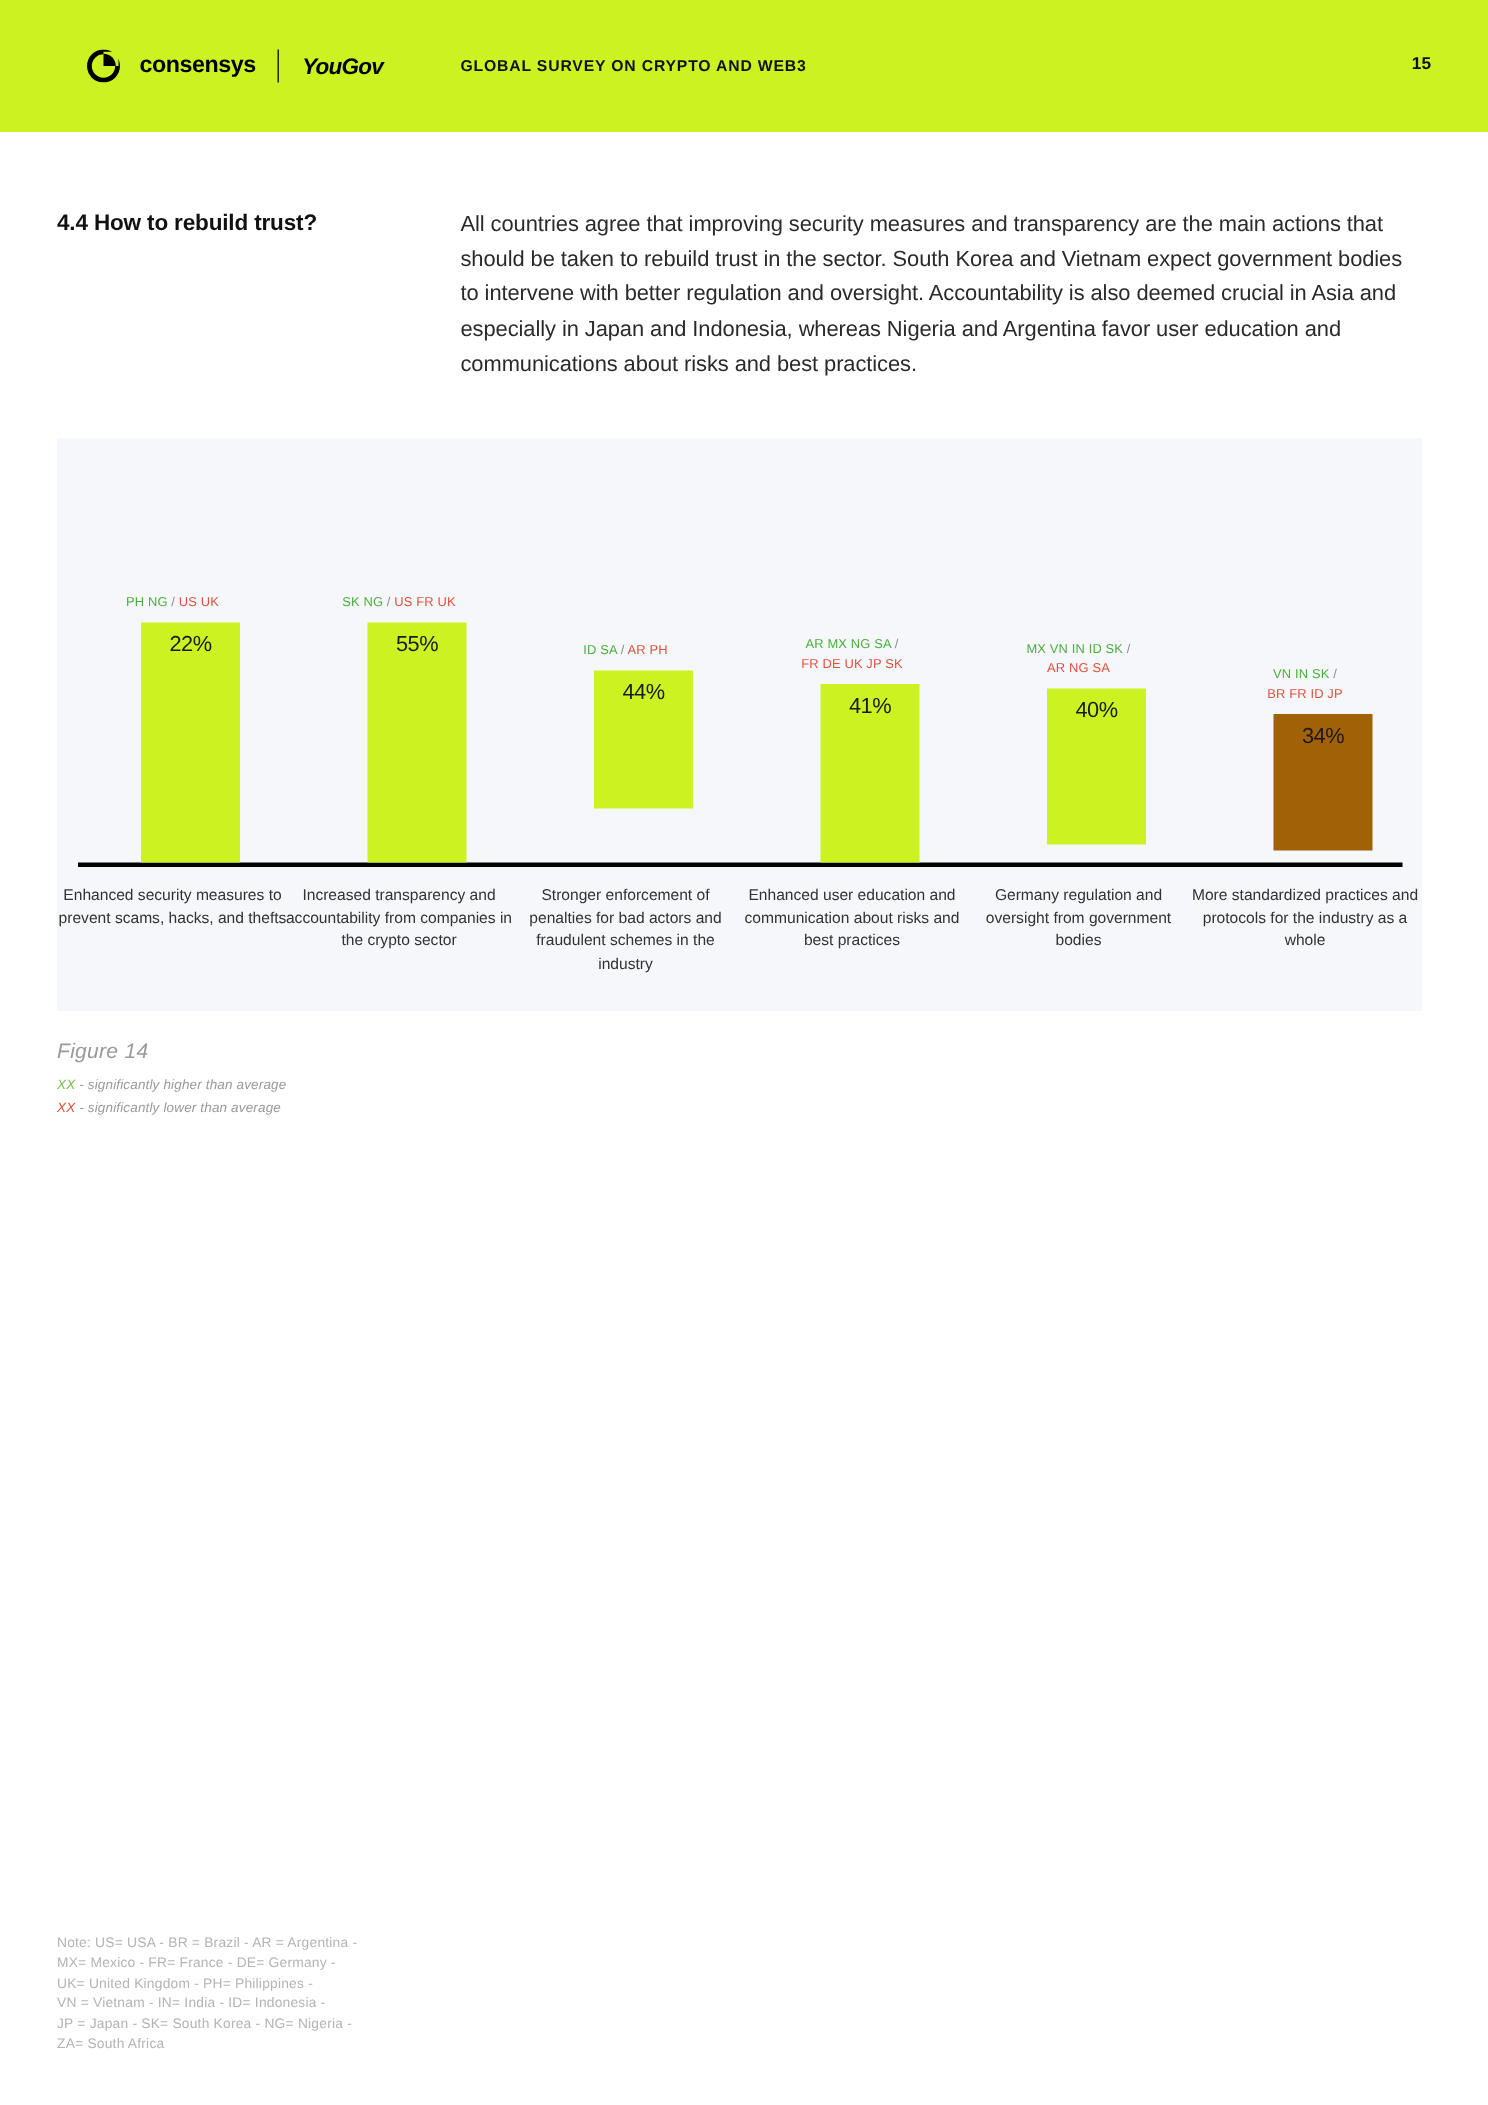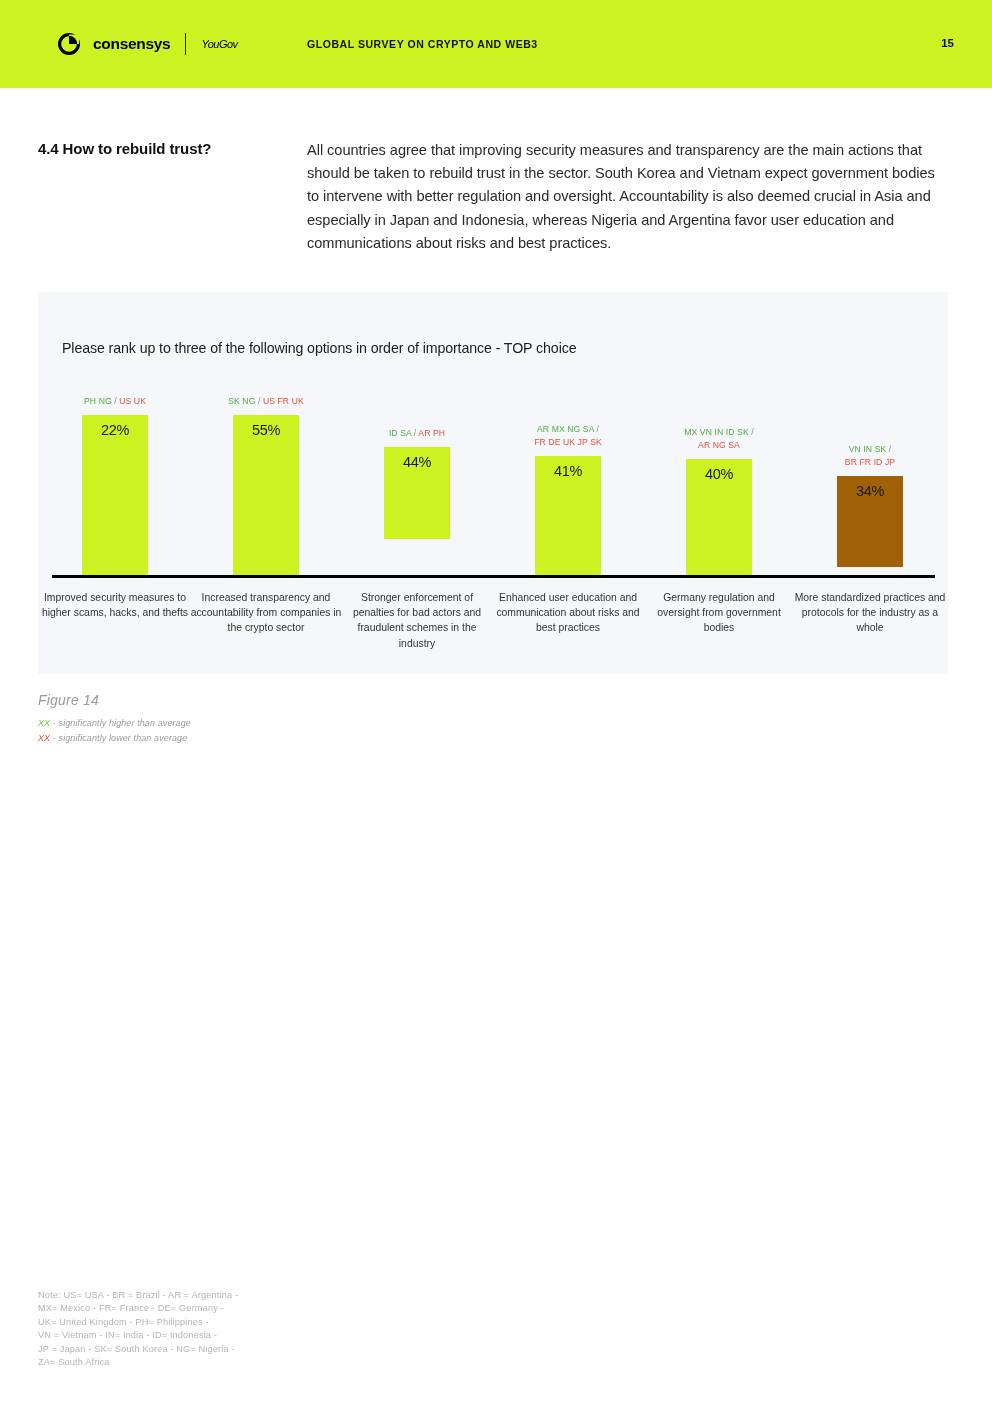--- a/index.html
+++ b/index.html
@@ -18,21 +18,21 @@
   }
   .brand { position:absolute; left:38px; top:33px; display:flex; align-items:center; gap:13px;padding-left:20px; }
   .logo-mark { width:22px; height:22px; position:relative; }
   .logo-mark svg { display:block; }
   .brand-name {
     font-size:15.5px; font-weight:700; color:#000; letter-spacing:-0.3px;
     font-family:"Liberation Sans", sans-serif;
   }
   .brand-sep { width:1px; height:22px; background:#000; opacity:.85; margin:0 2px; }
   .yougov {
-    font-size:11px; font-weight:400; color:#000; font-style:italic;
+    font-size:15px; font-weight:700; color:#000; font-style:italic;
     letter-spacing:-0.5px; position:relative;
   }
   .header-title {
     position:absolute; left:307px; top:38px;
     font-size:10.5px; font-weight:700; letter-spacing:0.55px; color:#111;
   }
   .page-num {
     position:absolute; right:38px; top:37px;
     font-size:11.5px; font-weight:600; color:#111;
   }
@@ -58,21 +58,21 @@
   .q1 { top:25px; }
   .q2 { top:48px; }
 
   .plot { position:absolute; left:0; top:0; width:910px; height:382px; }
   .axis {
     position:absolute; left:14px; top:283px; width:883px; height:3px; background:#000;
   }
 
   .bar-group { position:absolute; bottom:99px; width:66px; }
   .bar {
-    width:66px; background:#ccf321; position:relative;
+    width:66px; background:#ccf321; position:relative;margin-left:12px;
   }
   .bar-value {
     position:absolute; top:7px; left:0; width:66px; text-align:center;
     font-size:14.5px; color:#1a1a1a; letter-spacing:-0.3px;
   }
   .codes {
     position:absolute; width:210px; left:-72px; text-align:center;
     font-size:8.6px; line-height:12.6px; letter-spacing:0.1px;
   }
   .code-hi { color:#4cae3e; }
@@ -119,30 +119,29 @@
       <span class="yougov">YouGov</span>
     </div>
     <div class="header-title">GLOBAL SURVEY ON CRYPTO AND WEB3</div>
     <div class="page-num">15</div>
   </div>
 
   <div class="sec-title">4.4 How to rebuild trust?</div>
   <div class="intro">All countries agree that improving security measures and transparency are the main actions that should be taken to rebuild trust in the sector. South Korea and Vietnam expect government bodies to intervene with better regulation and oversight. Accountability is also deemed crucial in Asia and especially in Japan and Indonesia, whereas Nigeria and Argentina favor user education and communications about risks and best practices.</div>
 
   <div class="panel">
-    <div class="q-line q2">Please rank up to three of the following options in order of importance - TOP choice</div>
 
     <div class="plot" id="plot">
       <div class="axis"></div>
     <div class="bar-group" style="left: 44px; bottom: auto; top: 0px;">
           <div class="codes" style="top: 103px;"><span class="code-hi">PH NG</span><span class="code-sl"> / </span><span class="code-lo">US UK</span></div>
           <div class="bar" style="position: absolute; top: 123px; height: 160px; background: rgb(204, 243, 33);">
             <div class="bar-value">22%</div>
           </div>
-          <div class="cat-label" style="left: -45px;">Improved security measures to higher scams, hacks, and thefts</div>
+          <div class="cat-label" style="left: -45px;">Enhanced security measures to prevent scams, hacks, and thefts</div>
         </div>
         <div class="bar-group" style="left: 195px; bottom: auto; top: 0px;">
           <div class="codes" style="top: 103px;"><span class="code-hi">SK NG</span><span class="code-sl"> / </span><span class="code-lo">US FR UK</span></div>
           <div class="bar" style="position: absolute; top: 123px; height: 160px; background: rgb(204, 243, 33);">
             <div class="bar-value">55%</div>
           </div>
           <div class="cat-label" style="left: -45px;">Increased transparency and accountability from companies in the crypto sector</div>
         </div>
         <div class="bar-group" style="left: 346px; bottom: auto; top: 0px;">
           <div class="codes" style="top: 135px;"><span class="code-hi">ID SA</span><span class="code-sl"> / </span><span class="code-lo">AR PH</span></div>
@@ -153,21 +152,21 @@
         </div>
         <div class="bar-group" style="left: 497px; bottom: auto; top: 0px;">
           <div class="codes" style="top: 131px;"><span class="code-hi">AR MX NG SA</span><span class="code-sl"> /</span><br><span class="code-lo">FR DE UK JP SK</span></div>
           <div class="bar" style="position: absolute; top: 164px; height: 119px; background: rgb(204, 243, 33);">
             <div class="bar-value">41%</div>
           </div>
           <div class="cat-label" style="left: -45px;">Enhanced user education and communication about risks and best practices</div>
         </div>
         <div class="bar-group" style="left: 648px; bottom: auto; top: 0px;">
           <div class="codes" style="top: 134px;"><span class="code-hi">MX VN IN ID SK</span><span class="code-sl"> /</span><br><span class="code-lo">AR NG SA</span></div>
-          <div class="bar" style="position: absolute; top: 167px; height: 116px; background: rgb(204, 243, 33);">
+          <div class="bar" style="position: absolute; top: 167px; height: 104px; background: rgb(204, 243, 33);">
             <div class="bar-value">40%</div>
           </div>
           <div class="cat-label" style="left: -45px;">Germany regulation and oversight from government bodies</div>
         </div>
         <div class="bar-group" style="left: 799px; bottom: auto; top: 0px;">
           <div class="codes" style="top: 151px;"><span class="code-hi">VN IN SK</span><span class="code-sl"> /</span><br><span class="code-lo">BR FR ID JP</span></div>
           <div class="bar" style="position: absolute; top: 184px; height: 91px; background: #a16207;">
             <div class="bar-value">34%</div>
           </div>
           <div class="cat-label" style="left: -45px;">More standardized practices and protocols for the industry as a whole</div>

